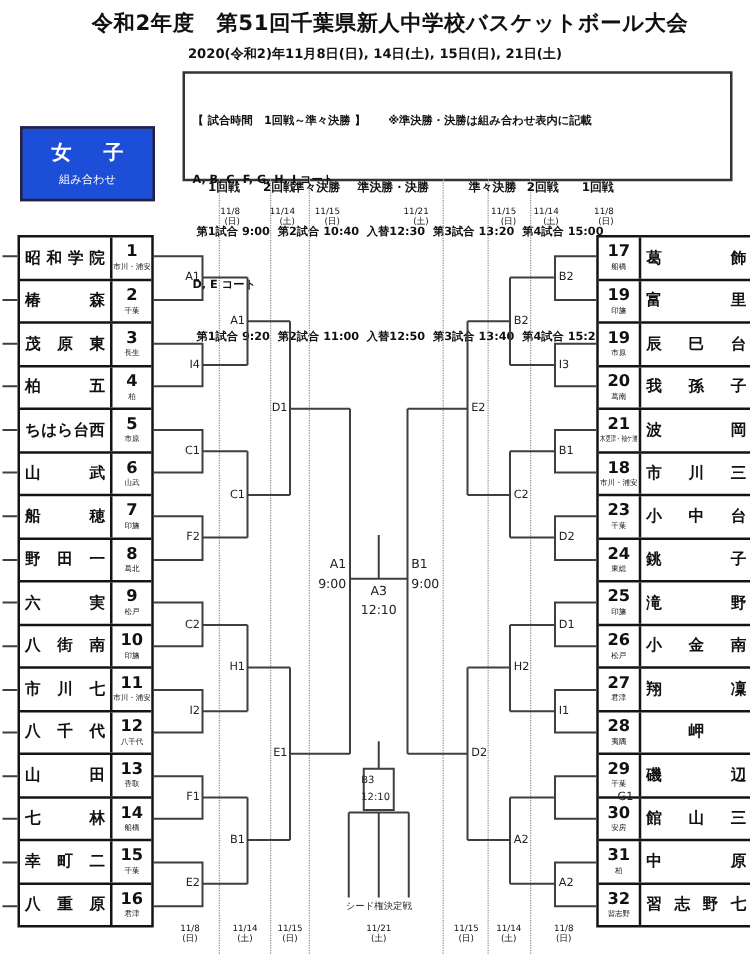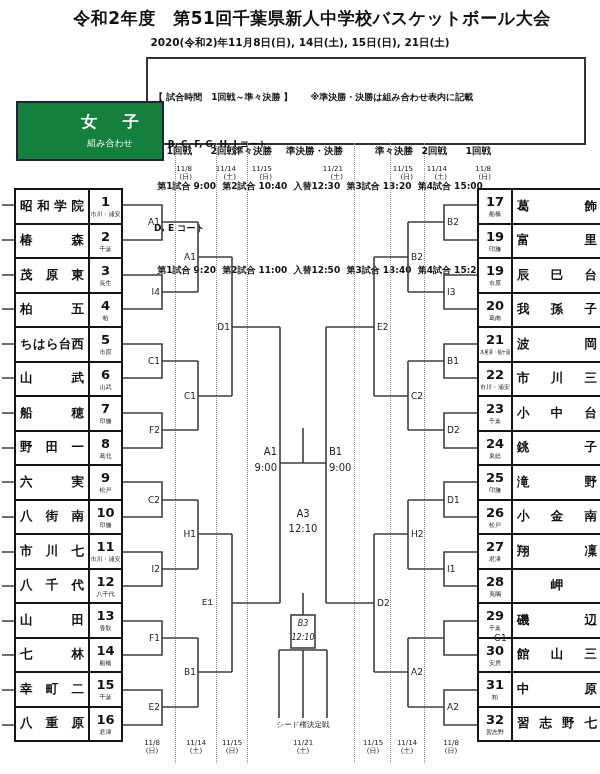--- a/index.html
+++ b/index.html
@@ -7,21 +7,21 @@
         font-family:"DejaVu Sans","Liberation Sans",sans-serif;overflow:hidden;}
   .title{position:absolute;top:7px;left:0;width:600px;text-align:center;
          font-size:17px;font-weight:700;letter-spacing:.5px;padding-left:12px;}
   .subtitle{position:absolute;top:36px;left:0;width:600px;text-align:center;
             font-size:10.5px;font-weight:600;}
   .infobox{position:absolute;left:146px;top:57px;width:424px;height:78px;
            border:2px solid #333;padding:3px 6px;box-sizing:content-box;
            font-size:9px;font-weight:700;line-height:14px;white-space:pre-wrap;}
   .info-head{margin-bottom:5px;}
   .pinkbox{position:absolute;left:16px;top:101px;width:104px;height:56px;
-           background:#15803d;border:2px solid #26203a;color:#fff;text-align:center;padding-left:40px;}
+           background:#1d4ed8;border:2px solid #26203a;color:#fff;text-align:center;}
   .pink1{font-size:16px;font-weight:700;letter-spacing:10px;padding-left:10px;margin-top:9px;}
   .pink2{font-size:9px;margin-top:4px;}
   .dot{position:absolute;top:143px;height:620px;width:0;border-left:1px dotted #8f8f8f;}
   .colhead{position:absolute;top:146px;width:80px;text-align:right;}
   .col-label{font-size:9.5px;font-weight:700;line-height:10px;}
   .col-date{font-size:7px;line-height:8px;margin-top:9px;}
   .col-day{font-size:7px;line-height:8px;}
   .foothead{position:absolute;top:739px;width:80px;text-align:center;}
   .teamtable{position:absolute;top:188px;height:554px;display:flex;flex-direction:column;
              border:2px solid #141414;box-sizing:border-box;background:#fff;}
@@ -37,23 +37,23 @@
   .district{width:30px;display:flex;justify-content:center;margin-top:1px;}
   .dtext{font-size:6px;line-height:7px;white-space:nowrap;display:inline-block;}
   .nm{min-width:0;}
   .nm.just{display:flex;justify-content:space-between;width:100%;}
   .nm.one{display:block;width:100%;text-align:center;}
   .mlabel{position:absolute;height:12px;line-height:12px;font-size:9px;color:#222;}
   .sf-label{position:absolute;font-size:10px;line-height:16px;color:#222;}
   #sf-left{left:239px;top:444px;width:38px;text-align:right;}
   #sf-right{left:329px;top:444px;width:38px;text-align:left;}
   #final-label{position:absolute;left:282px;top:466px;width:42px;text-align:center;
-               font-size:10px;line-height:15px;color:#222;margin-top:40px;}
-  #b3-label{position:absolute;left:289px;top:617px;width:28px;text-align:center;
-            font-size:8px;line-height:14px;color:#222;font-style:italic;}
+               font-size:10px;line-height:15px;color:#222;}
+  #b3-label{position:absolute;left:289px;top:617px;width:28px;text-align:left;
+            font-size:8px;line-height:14px;color:#222;}
   #seed-label{position:absolute;left:258px;top:720px;width:90px;text-align:center;
               font-size:7.5px;color:#222;}
   svg{position:absolute;left:0;top:0;}
 </style>
 </head>
 <body>
 
 <div id="page">
 
   <div class="title">令和2年度　第51回千葉県新人中学校バスケットボール大会</div>
@@ -441,21 +441,21 @@
     <div class="namecell">
           <span class="nm just">
             <span>波</span>
             <span>岡</span>
           </span>
         </div>
   </div>
 
   <div class="trow">
     <div class="seedcell">
-      <div class="seednum">22</div>
+      <div class="seednum">18</div>
       <div class="district">
             <span class="dtext">市川・浦安</span>
           </div>
     </div>
     <div class="namecell">
           <span class="nm just">
             <span>市</span>
             <span>川</span>
             <span>三</span>
           </span>
@@ -700,21 +700,21 @@
       <div class="mlabel" style="left: 133px; width: 27px; top: 424px; text-align: right;">F2</div>
       <div class="mlabel" style="left: 133px; width: 27px; top: 494px; text-align: right;">C2</div>
       <div class="mlabel" style="left: 133px; width: 27px; top: 563px; text-align: right;">I2</div>
       <div class="mlabel" style="left: 133px; width: 27px; top: 632px; text-align: right;">F1</div>
       <div class="mlabel" style="left: 133px; width: 27px; top: 701px; text-align: right;">E2</div>
       <div class="mlabel" style="left: 169px; width: 27px; top: 251px; text-align: right;">A1</div>
       <div class="mlabel" style="left: 169px; width: 27px; top: 390px; text-align: right;">C1</div>
       <div class="mlabel" style="left: 169px; width: 27px; top: 528px; text-align: right;">H1</div>
       <div class="mlabel" style="left: 169px; width: 27px; top: 666px; text-align: right;">B1</div>
       <div class="mlabel" style="left: 202px; width: 28px; top: 321px; text-align: right;">D1</div>
-      <div class="mlabel" style="left: 202px; width: 28px; top: 597px; text-align: left; font-family: Liberation Mono, monospace;">E1</div>
+      <div class="mlabel" style="left: 202px; width: 28px; top: 597px; text-align: right;">E1</div>
       <div class="mlabel" style="left: 447px; width: 27px; top: 216px; text-align: left;">B2</div>
       <div class="mlabel" style="left: 447px; width: 27px; top: 286px; text-align: left;">I3</div>
       <div class="mlabel" style="left: 447px; width: 27px; top: 355px; text-align: left;">B1</div>
       <div class="mlabel" style="left: 447px; width: 27px; top: 424px; text-align: left;">D2</div>
       <div class="mlabel" style="left: 447px; width: 27px; top: 494px; text-align: left;">D1</div>
       <div class="mlabel" style="left: 447px; width: 27px; top: 563px; text-align: left;">I1</div>
       <div class="mlabel" style="left: 447px; width: 27px; top: 632px; text-align: left; margin-left: 47px;">G1</div>
       <div class="mlabel" style="left: 447px; width: 27px; top: 701px; text-align: left;">A2</div>
       <div class="mlabel" style="left: 411px; width: 27px; top: 251px; text-align: left;">B2</div>
       <div class="mlabel" style="left: 411px; width: 27px; top: 390px; text-align: left;">C2</div>

